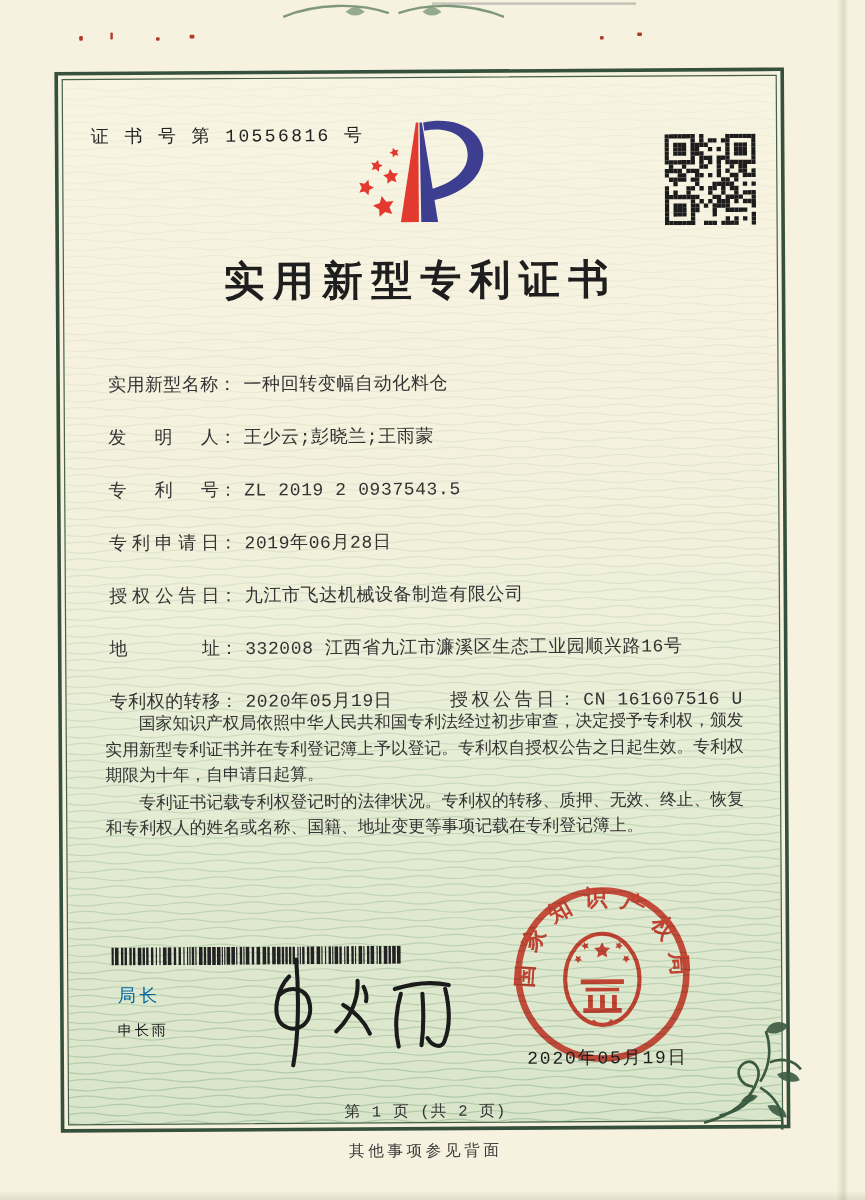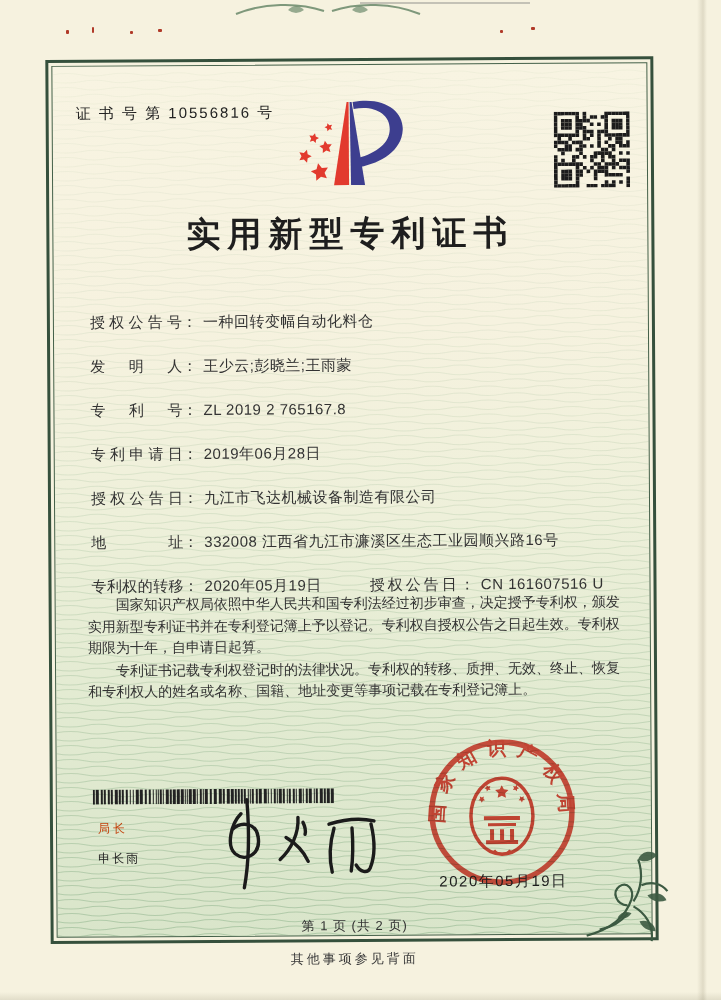--- a/index.html
+++ b/index.html
@@ -1,19 +1,19 @@
 <!DOCTYPE html>
 <html><head>
 <meta charset="utf-8">
 <style>
   html,body{margin:0;padding:0;background:#e8e4d4;}
   .page{
     position:relative;width:721px;height:1000px;overflow:hidden;
     background:#f6f2df;
-    font-family:Liberation Sans, sans-serif;
+    font-family:Liberation Mono, monospace;
     color:#2d2d2d;
   }
   .scan{position:absolute;inset:0;transform:rotate(-0.35deg);transform-origin:50% 50%;}
   
   .frame{
     position:absolute;left:48px;top:58px;width:608px;height:884px;
     border:3px solid #35503c;box-sizing:border-box;
   }
   .frame-liner{
     position:absolute;inset:3px;border:1px solid #446049;
@@ -34,21 +34,21 @@
   .frow{height:44px;line-height:44px;white-space:nowrap;}
   .flabel{display:inline-block;width:92px;text-align:justify;text-align-last:justify;vertical-align:top;}
   .fcolon{display:inline-block;margin-right:6px;}
   .fvalue{letter-spacing:0.5px;}
   .grant-gap{display:inline-block;width:48px;}
   
   .paras{position:absolute;left:36px;top:532px;width:545px;font-size:14px;line-height:21.5px;color:#333;}
   .paras p{margin:0 0 1px 0;text-indent:2em;}
   
   .barcode{position:absolute;left:40px;top:727px;}
-  .signer-title{position:absolute;left:45px;top:758px;font-size:12px;letter-spacing:3px;color:#c2410c;}
+  .signer-title{position:absolute;left:45px;top:758px;font-size:15px;letter-spacing:3px;color:#0369a1;}
   .signer-name{position:absolute;left:45px;top:788px;font-size:12px;letter-spacing:2px;color:#222;}
   .signature{position:absolute;left:148px;top:732px;}
   .seal{position:absolute;left:369px;top:672px;width:160px;height:160px;mix-blend-mode:multiply;opacity:0.92;}
   .seal-date{position:absolute;left:386px;top:812px;width:190px;font-size:15px;letter-spacing:1.5px;color:#1d1d1d;}
   .page-num{position:absolute;left:0;top:856px;width:100%;text-align:center;font-size:13px;letter-spacing:1px;color:#333;}
   .ornament{position:absolute;left:528px;top:792px;z-index:2;}
   .back-note{
     position:absolute;left:48px;top:950px;width:608px;text-align:center;
     font-size:13px;letter-spacing:3px;color:#3a3a3a;
   }
@@ -468,27 +468,27 @@
           <rect x="50.67" y="72.38" width="3.62" height="3.62" fill="#1c1c1c"></rect>
           <rect x="54.29" y="72.38" width="3.62" height="3.62" fill="#1c1c1c"></rect>
           <rect x="57.90" y="72.38" width="3.62" height="3.62" fill="#1c1c1c"></rect>
           <rect x="72.38" y="72.38" width="3.62" height="3.62" fill="#1c1c1c"></rect>
         </svg>
 
       <div class="title">实用新型专利证书</div>
 
       <div class="fields">
         <div class="frow">
-          <span class="flabel">授权公告号</span><span class="fcolon">：</span><span class="fvalue">一种回转变幅自动化料仓</span>
+          <span class="flabel">实用新型名称</span><span class="fcolon">：</span><span class="fvalue">一种回转变幅自动化料仓</span>
         </div>
         <div class="frow">
           <span class="flabel">发明人</span><span class="fcolon">：</span><span class="fvalue">王少云;彭晓兰;王雨蒙</span>
         </div>
         <div class="frow">
-          <span class="flabel">专利号</span><span class="fcolon">：</span><span class="fvalue">ZL 2019 2 765167.8</span>
+          <span class="flabel">专利号</span><span class="fcolon">：</span><span class="fvalue">ZL 2019 2 0937543.5</span>
         </div>
         <div class="frow">
           <span class="flabel">专利申请日</span><span class="fcolon">：</span><span class="fvalue">2019年06月28日</span>
         </div>
         <div class="frow">
           <span class="flabel">授权公告日</span><span class="fcolon">：</span><span class="fvalue">九江市飞达机械设备制造有限公司</span>
         </div>
         <div class="frow">
           <span class="flabel">地址</span><span class="fcolon">：</span><span class="fvalue">332008 江西省九江市濂溪区生态工业园顺兴路16号</span>
         </div>

